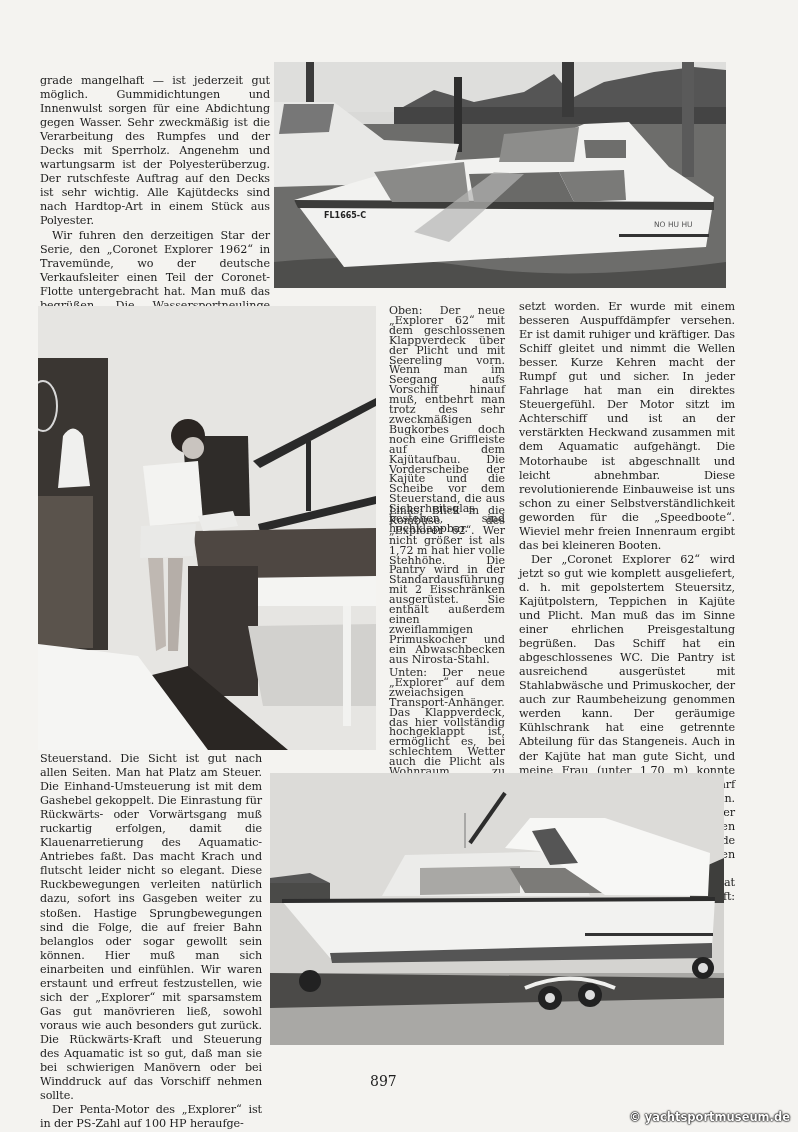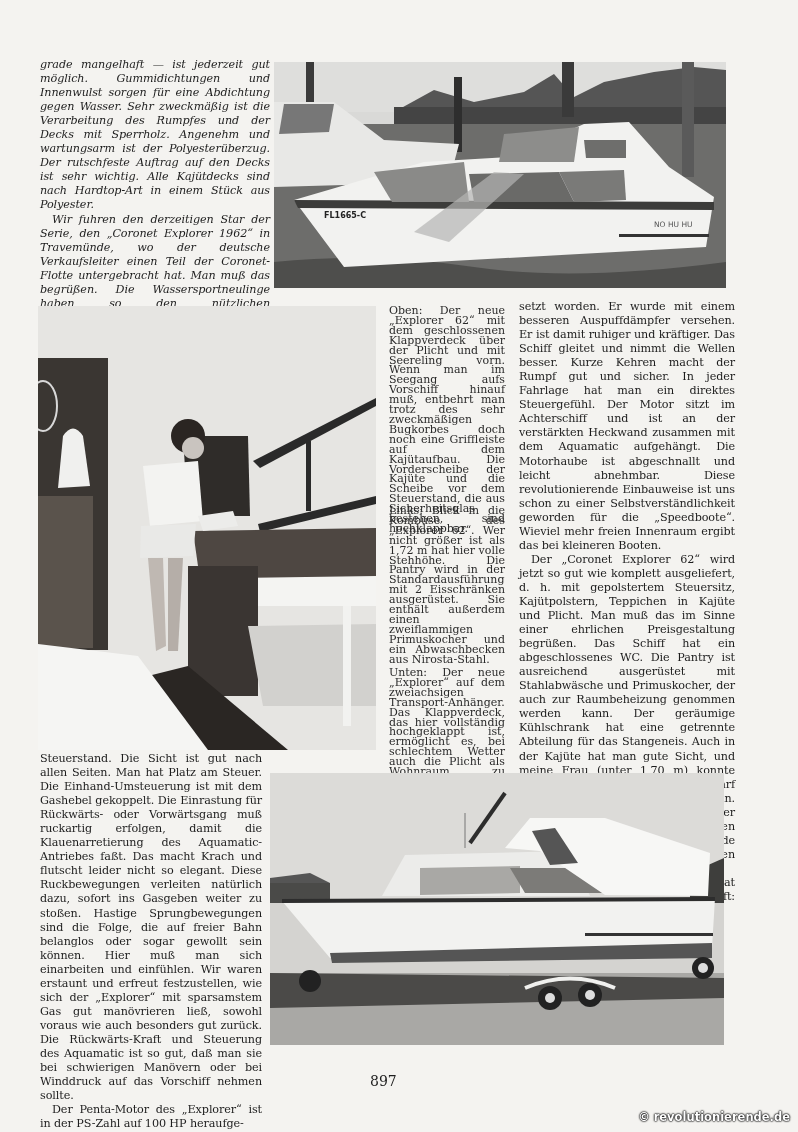--- a/index.html
+++ b/index.html
@@ -25,21 +25,21 @@
   .watermark {
     position:absolute; right:8px; bottom:8px; font-family:"DejaVu Sans", sans-serif;
     font-size:11.5px; font-weight:bold; color:#fff;
     text-shadow:0 0 2px #000, 0 0 2px #000, 0 0 1px #000;
   }
   .spaced { letter-spacing:2.5px; }
 </style>
 </head>
 <body>
 
-<div class="col" style="left:40px; top:58px; width:230px;font-style:italic;">
+<div class="col" style="left:40px; top:74px; width:230px;">
   <p>grade mangelhaft — ist jederzeit gut möglich. Gummidichtungen und Innenwulst sorgen für eine Abdichtung gegen Wasser. Sehr zweckmäßig ist die Verarbeitung des Rumpfes und der Decks mit Sperrholz. Angenehm und wartungsarm ist der Polyesterüberzug. Der rutschfeste Auftrag auf den Decks ist sehr wichtig. Alle Kajütdecks sind nach Hardtop-Art in einem Stück aus Polyester.</p>
   <p class="ind">Wir fuhren den derzeitigen Star der Serie, den „Coronet Explorer 1962“ in Travemünde, wo der deutsche Verkaufsleiter einen Teil der Coronet-Flotte untergebracht hat. Man muß das begrüßen. Die Wassersportneulinge haben so den nützlichen Erfahrungsaustausch über Fahrtechnik, Seemannschaft und Yachtgebräuche. Wir sitzen in StB am</p>
 </div>
 
 <div class="photo" style="left:274px; top:62px; width:452px; height:226px;">
   <svg viewBox="0 0 452 226" preserveAspectRatio="none">
     <rect width="452" height="226" fill="#d9d9d7"></rect>
     <rect y="0" width="452" height="50" fill="#dededc"></rect>
 
     <path d="M120 50 L160 28 L200 40 L250 30 L280 12 L300 35 L330 20 L380 10 L420 5 L452 8 L452 60 L120 60Z" fill="#555"></path>
@@ -155,13 +155,13 @@
     <circle cx="320" cy="222" r="12" fill="#222"></circle>
       <circle cx="320" cy="222" r="5" fill="#ddd"></circle>
     <path d="M255 215 Q300 196 345 215" fill="none" stroke="#f0f0ee" stroke-width="4"></path>
     <circle cx="433" cy="195" r="11" fill="#222"></circle>
       <circle cx="433" cy="195" r="5" fill="#ddd"></circle>
     <circle cx="40" cy="208" r="11" fill="#222"></circle>
   </svg>
 </div>
 
 <div class="pagenum">897</div>
-<div class="watermark">© revolutionierende.de</div>
+<div class="watermark">© yachtsportmuseum.de</div>
 
 </body></html>

